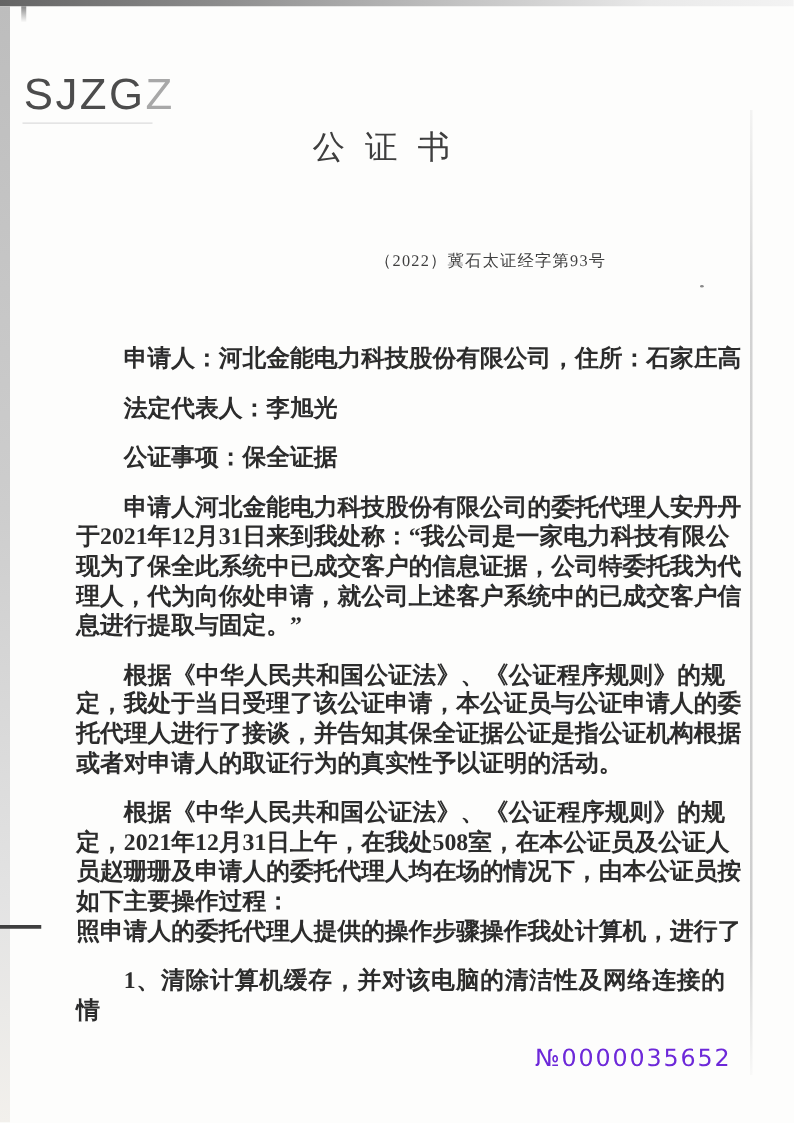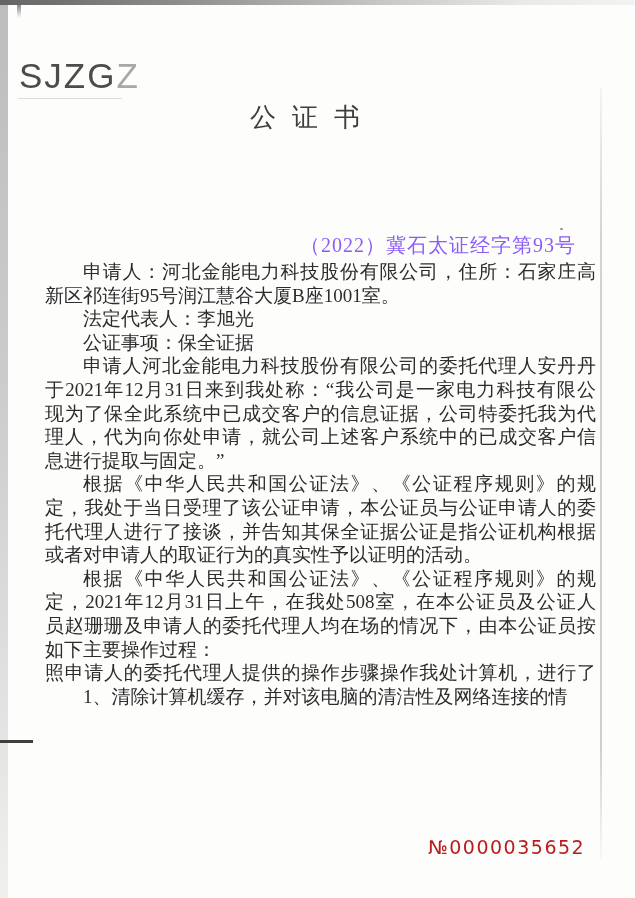--- a/index.html
+++ b/index.html
@@ -58,42 +58,42 @@
   .doc-title {
     position: absolute; left: 0; top: 100px; width: 610px;
     text-align: center;
     font-size: 26px; color: #3e3e3e;
     letter-spacing: 16px;
     text-indent: 16px; 
   }
   
   .case-number {
     position: absolute; left: 300px; top: 200px;
-    font-size: 20px; color: #8b5cf6; letter-spacing: 1px; margin-top: 32px;
+    font-size: 13px; color: #404040; letter-spacing: 1px;
   }
   
   .doc-body {
     position: absolute; left: 45px; top: 260px; width: 551px;
     font-size: 19px; line-height: 23.6px; color: #2c2c2c;
   }
-  .paragraph { margin: 0; }
+  .paragraph { margin: 16px; font-weight: bold; }
   .line {
     text-align: justify;
     text-align-last: justify;
     text-justify: inter-character;
     white-space: nowrap;
   }
   .line.first { text-indent: 2em; }
   .line.last { text-align-last: left; white-space: normal; }
   
   .serial-number {
     position: absolute; left: 428px; top: 836px;
     font-family: "DejaVu Sans", sans-serif;
     font-size: 19px; letter-spacing: 1.5px;
-    color: #b91c1c;
+    color: #6d28d9;
   }
 </style>
 </head>
 <body>
 
 <div id="page">
 
   <div class="scan-top-bar"></div>
   <div class="scan-top-nub"></div>
   <div class="scan-left-strip"></div>
@@ -106,21 +106,20 @@
   </div>
   <div class="stamp-underline"></div>
 
   <div class="doc-title">公证书</div>
 
   <div class="case-number">（2022）冀石太证经字第93号</div>
 
   <div class="doc-body">
       <div class="paragraph">
         <div class="line first">申请人：河北金能电力科技股份有限公司，住所：石家庄高</div>
-        <div class="line last">新区祁连街95号润江慧谷大厦B座1001室。</div>
       </div>
       <div class="paragraph">
         <div class="line first last">法定代表人：李旭光</div>
       </div>
       <div class="paragraph">
         <div class="line first last">公证事项：保全证据</div>
       </div>
       <div class="paragraph">
         <div class="line first">申请人河北金能电力科技股份有限公司的委托代理人安丹丹</div>
         <div class="line">于2021年12月31日来到我处称：“我公司是一家电力科技有限公</div>

